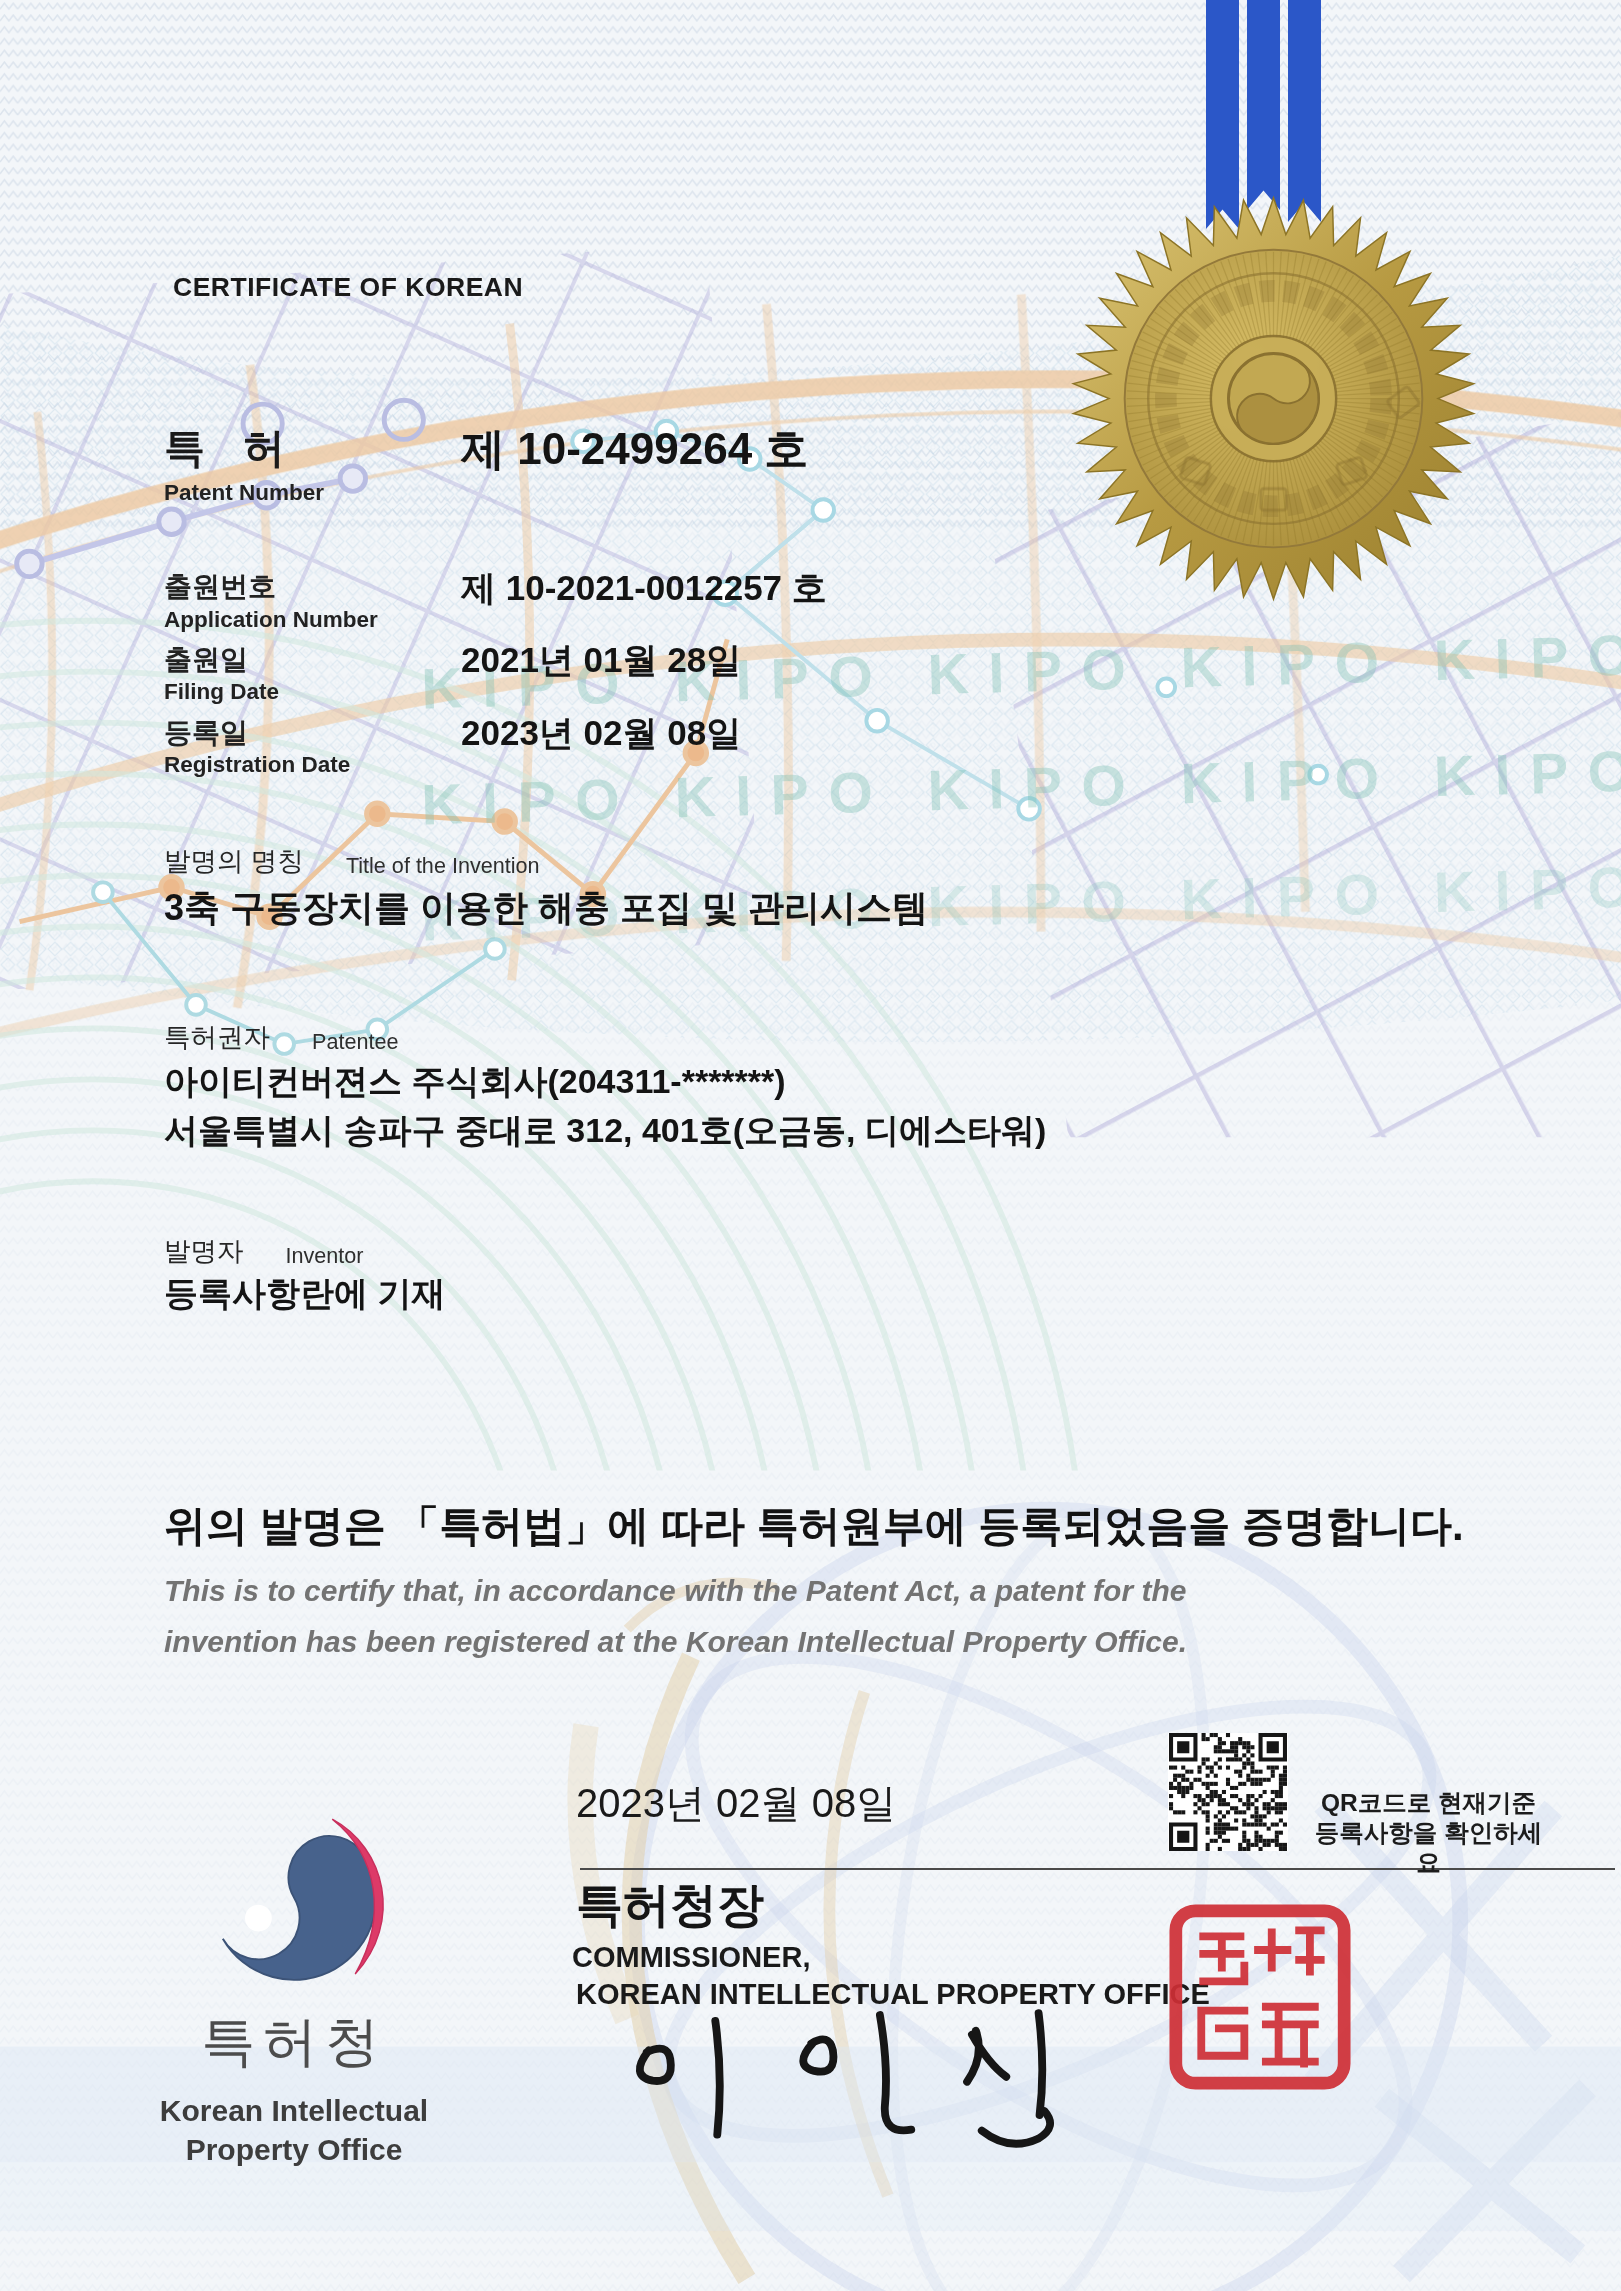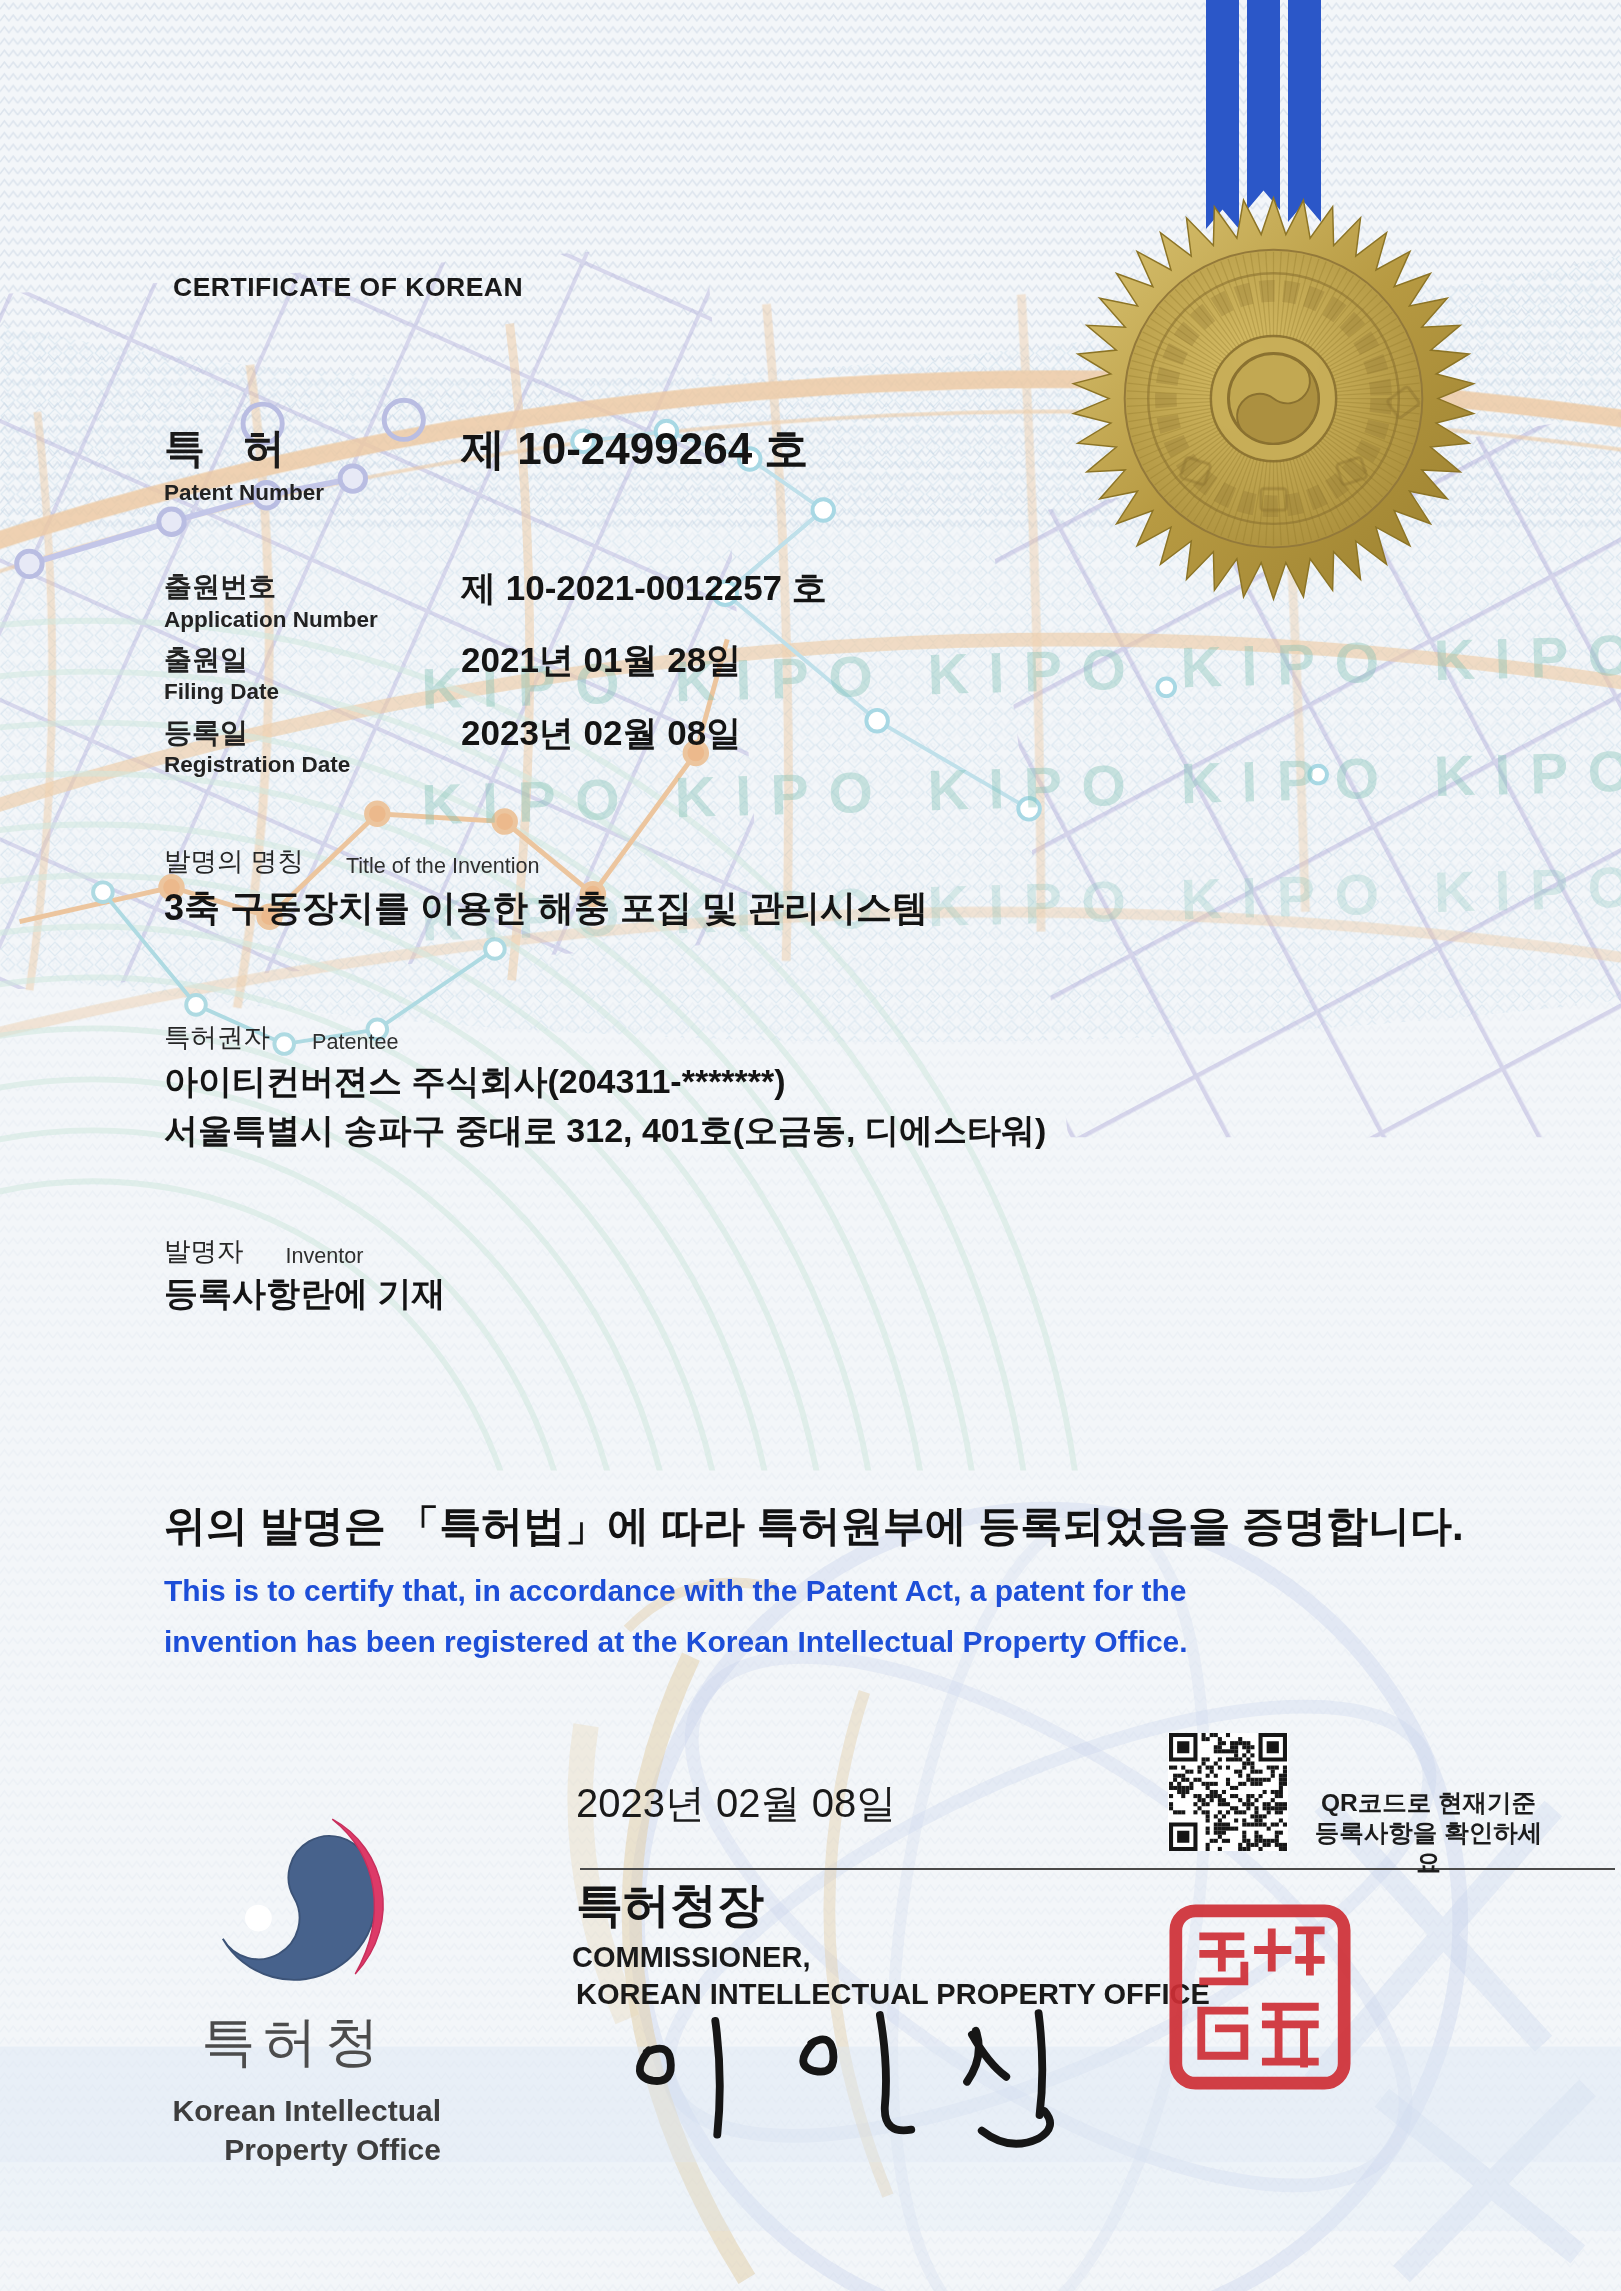--- a/index.html
+++ b/index.html
@@ -19,30 +19,30 @@
   .title-ko{font-size:84px;font-weight:800;letter-spacing:5.9px;color:#141414;z-index:4;}
   .title-en{font-size:26.5px;font-weight:800;letter-spacing:0.5px;color:#1a1a1a;z-index:4;}
   .lab-ko{font-size:28px;font-weight:600;color:#222;z-index:4;}
   .lab-big{font-size:41px;font-weight:700;letter-spacing:13.7px;color:#1a1a1a;z-index:4;}
   .lab-en{font-size:22.5px;font-weight:700;color:#222;z-index:4;}
   .val{font-weight:700;color:#141414;z-index:4;}
   .sect{display:flex;align-items:flex-end;gap:42px;z-index:4;}
   .sect .k{font-size:26.5px;font-weight:500;color:#262626;}
   .sect .e{font-size:21.6px;font-weight:500;color:#2e2e2e;}
   .stmt-ko{font-size:42px;font-weight:700;color:#131313;z-index:4;}
-  .stmt-en{font-size:30px;font-weight:700;color:#1d4ed8;z-index:4;}
+  .stmt-en{font-size:30px;font-weight:700;color:#737373;z-index:4;font-style:italic;}
   .date-line{font-size:40px;font-weight:500;color:#1a1a1a;z-index:4;}
   .office-ko{font-size:47px;font-weight:700;color:#151515;z-index:4;}
   .office-en{font-size:29px;font-weight:700;color:#1a1a1a;z-index:4;}
   .qr-cap{position:absolute;left:1306px;top:1788px;width:245px;text-align:center;
     font-size:24.5px;font-weight:600;color:#1c1c1c;line-height:30px;z-index:4;}
   .rule{position:absolute;left:580px;top:1868px;width:1035px;height:2px;background:#4a4a4a;z-index:3;}
   .logo-block{position:absolute;left:147px;top:1802px;width:294px;text-align:center;z-index:4;}
   .logo-ko{font-size:54px;font-weight:500;letter-spacing:7.8px;color:#4c4c4c;margin-top:7.8px;}
-  .logo-en{font-size:30px;font-weight:600;color:#3d3d3d;line-height:39px;margin-top:11.8px;text-align:right;}
+  .logo-en{font-size:30px;font-weight:600;color:#3d3d3d;line-height:39px;margin-top:11.8px;}
   .sig-svg{position:absolute;left:586px;top:2007px;z-index:4;}
   .seal-svg{position:absolute;left:1168px;top:1903px;z-index:4;}
   .qr-svg{position:absolute;left:1168px;top:1733px;z-index:4;background:#fff;}
 </style>
 </head>
 <body>
 
 <div class="page">
 
   <svg class="bg" width="1621" height="2292" viewBox="0 0 1654 2338" aria-hidden="true">

